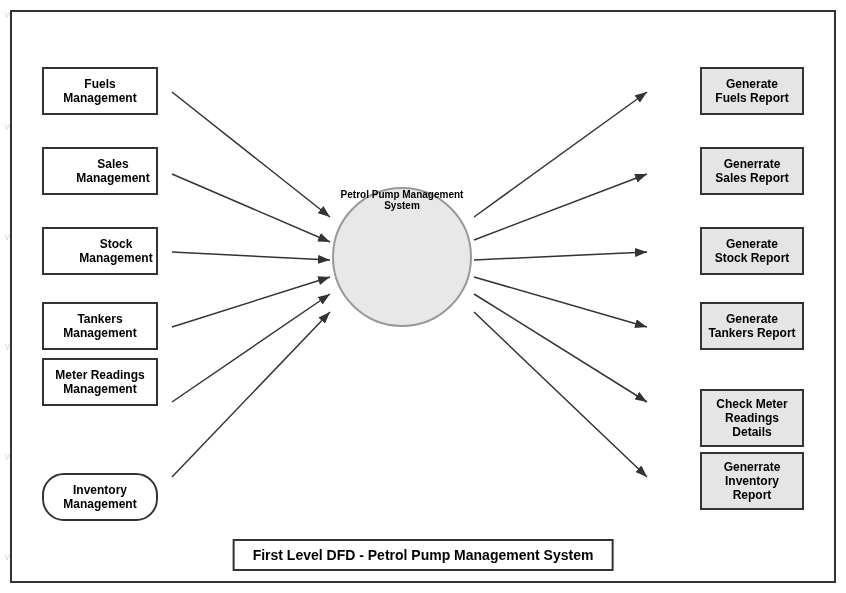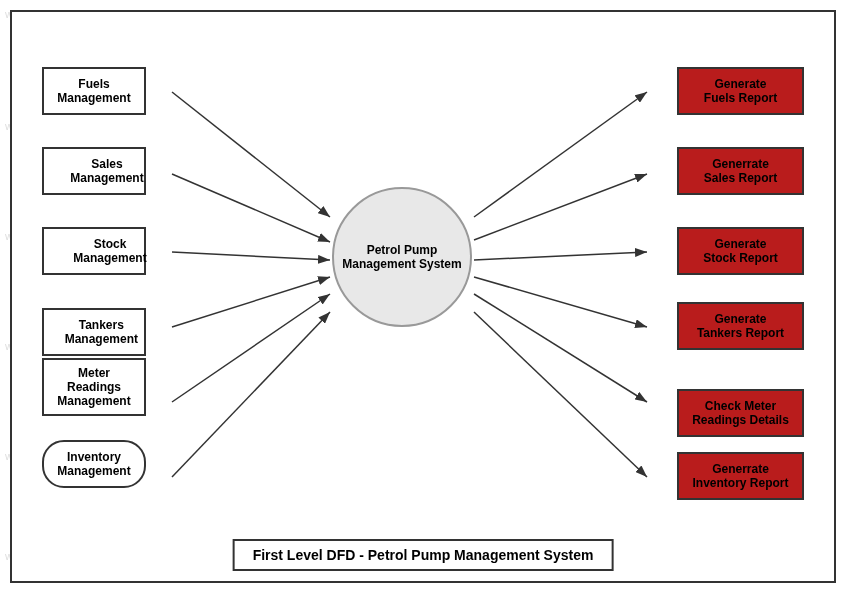--- a/index.html
+++ b/index.html
@@ -48,53 +48,53 @@
       position: absolute;
       width: 140px;
       height: 140px;
       border-radius: 50%;
       background: #e8e8e8;
       border: 2px solid #999;
       top: 50%;
       left: 50%;
       transform: translate(-50%, -60%);
       display: flex;
-      align-items: center;
+      align-items: flex-start;
       justify-content: center;
       text-align: center;
-      font-size: 12px;
+      font-size: 10px;
       font-weight: bold;
       z-index: 10;
     }
 
     
     .left-box {
       position: absolute;
-      width: 104px;
+      width: 116px;
       min-height: 48px;
       border: 2px solid #333;
       background: #fff;
       display: flex;
       align-items: center;
       justify-content: center;
       text-align: center;
       font-size: 12px;
       font-weight: bold;
       padding: 6px;
       left: 30px;
       z-index: 10;
     }
 
     
     .right-box {
       position: absolute;
-      width: 127px;
+      width: 104px;
       min-height: 48px;
       border: 2px solid #333;
-      background: #b91c1c;
+      background: #e5e5e5;
       display: flex;
       align-items: center;
       justify-content: center;
       text-align: center;
       font-size: 12px;
       font-weight: bold;
       padding: 6px;
       right: 30px;
       z-index: 10;
     }
@@ -181,27 +181,27 @@
 
   <div class="left-box" style="top:55px;">
     <span>Fuels<br>Management</span>
   </div>
   <div class="left-box" style="top:135px;padding-left:32px;">
     <span>Sales<br>Management</span>
   </div>
   <div class="left-box" style="top:215px;padding-left:38px;">
     <span>Stock<br>Management</span>
   </div>
-  <div class="left-box" style="top:296px;justify-content:flex-end;">
+  <div class="left-box" style="top:290px;">
     <span>Tankers<br>Management</span>
   </div>
   <div class="left-box" style="top:346px;">
     <span>Meter Readings<br>Management</span>
   </div>
-  <div class="left-box" style="top:428px;border-radius:22px;">
+  <div class="left-box" style="top:461px;border-radius:22px;">
     <span>Inventory<br>Management</span>
   </div>
 
   <div class="right-box" style="top:55px;">
     <span>Generate<br>Fuels Report</span>
   </div>
   <div class="right-box" style="top:135px;">
     <span>Generrate<br>Sales Report</span>
   </div>
   <div class="right-box" style="top:215px;">

